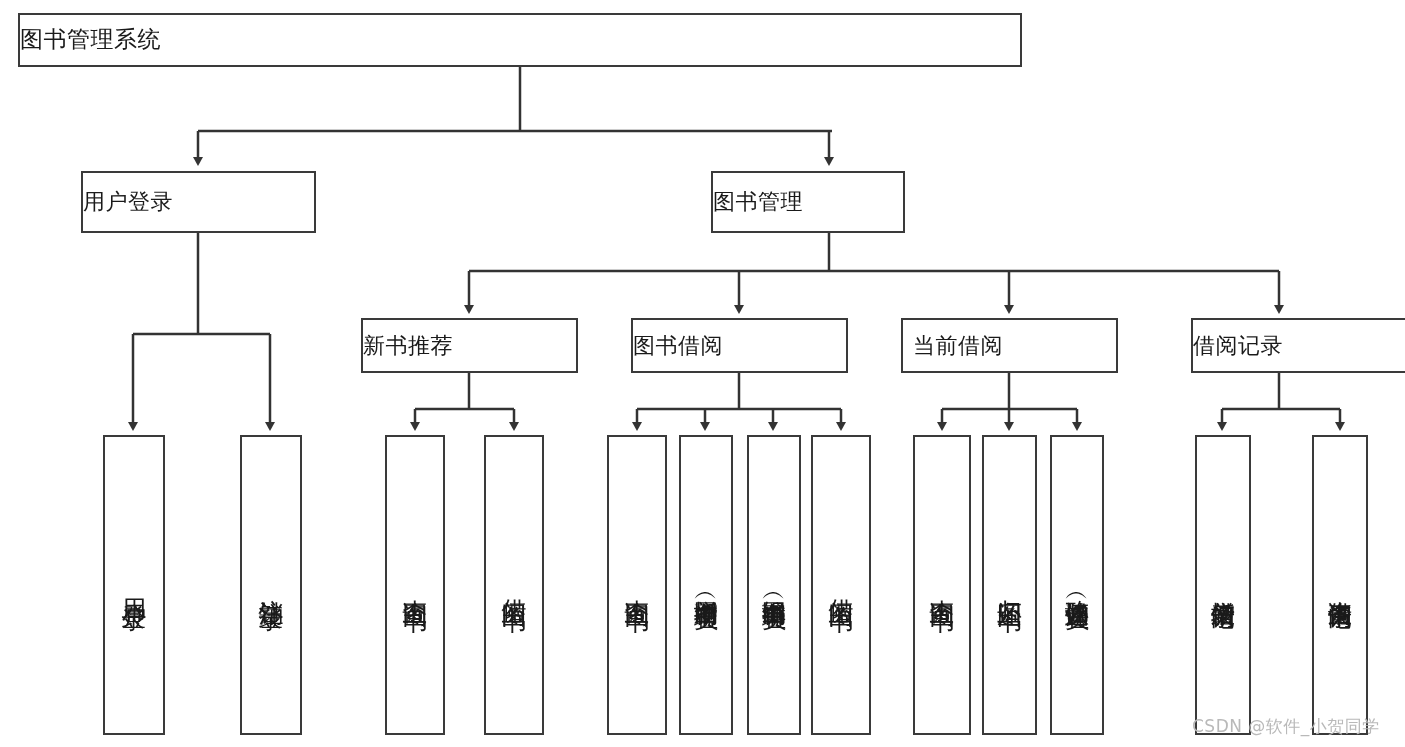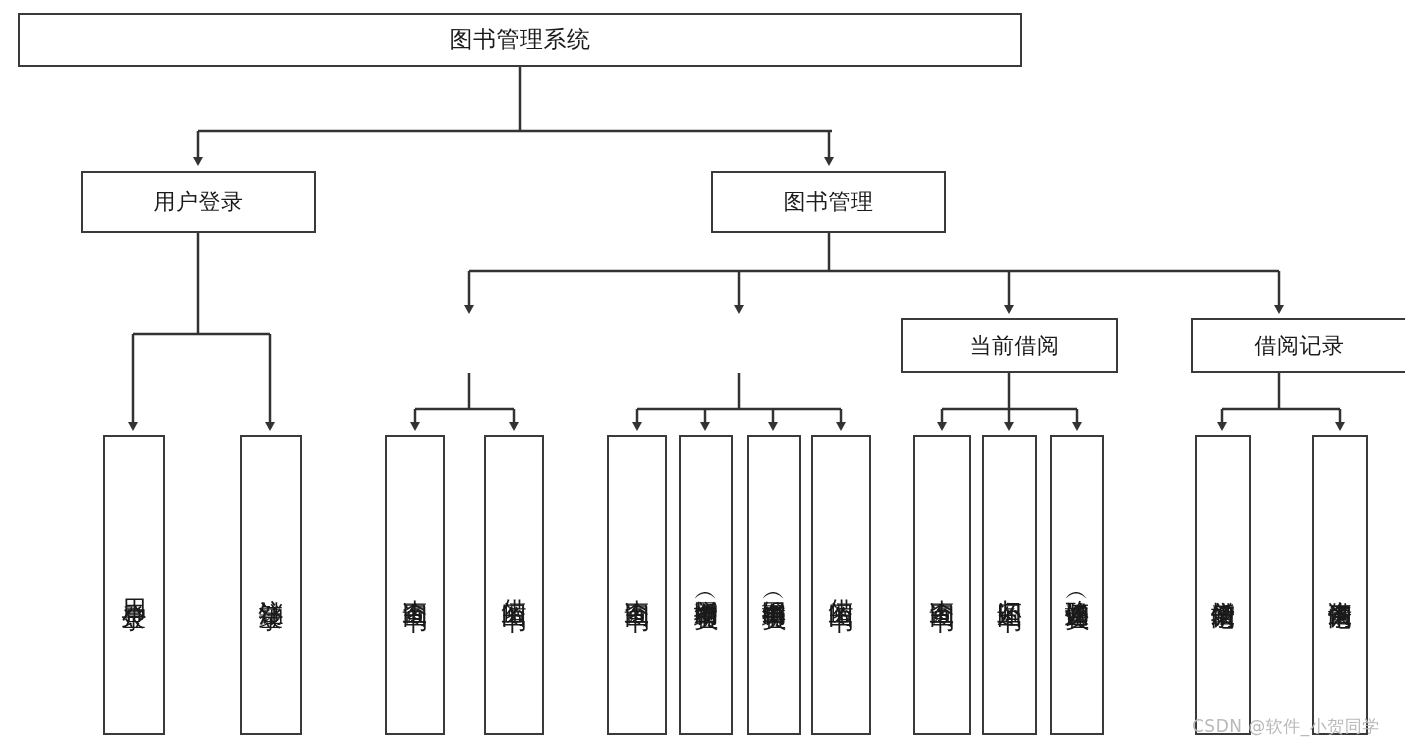--- a/index.html
+++ b/index.html
@@ -20,21 +20,20 @@
     width:1405px;height:747px;
     pointer-events:none;
   }
   .node{
     position:absolute;
     box-sizing:border-box;
     background:#ffffff;
     border:2.5px solid #3a3a3a;
     display:flex;
     align-items:center;
-    justify-content:center;
   }
   .node .lbl{
     color:#1a1a1a;
     line-height:1.18;
     white-space:nowrap;
   }
   
   .node.h .lbl{
     font-size:22px;
     letter-spacing:0.5px;
@@ -122,25 +121,31 @@
   </svg>
 
   <div class="node h root" style="left:18px;top:13px;width:1004px;height:54px;">
     <span class="lbl">图书管理系统</span>
   </div>
 
   <div class="node h" style="left:81px;top:171px;width:235px;height:62px;">
     <span class="lbl">用户登录</span>
   </div>
 
-  <div class="node h" style="left:711px;top:171px;width:235px;height:62px;">
+  <div class="node h" style="left:711px;top:171px;width:194px;height:62px;">
     <span class="lbl">图书管理</span>
   </div>
 
-
+  <div class="node h" style="left:361px;top:318px;width:217px;height:55px;">
+    <span class="lbl">新书推荐</span>
+  </div>
+
+  <div class="node h" style="left:631px;top:318px;width:217px;height:55px;">
+    <span class="lbl">图书借阅</span>
+  </div>
 
   <div class="node h" style="left:901px;top:318px;width:217px;height:55px;padding-left:10px;">
     <span class="lbl">当前借阅</span>
   </div>
 
   <div class="node h" style="left:1171px;top:318px;width:217px;height:55px;margin-left:20px;">
     <span class="lbl">借阅记录</span>
   </div>
 
   <div class="node v" style="left:103px;top:435px;width:62px;height:300px;">

